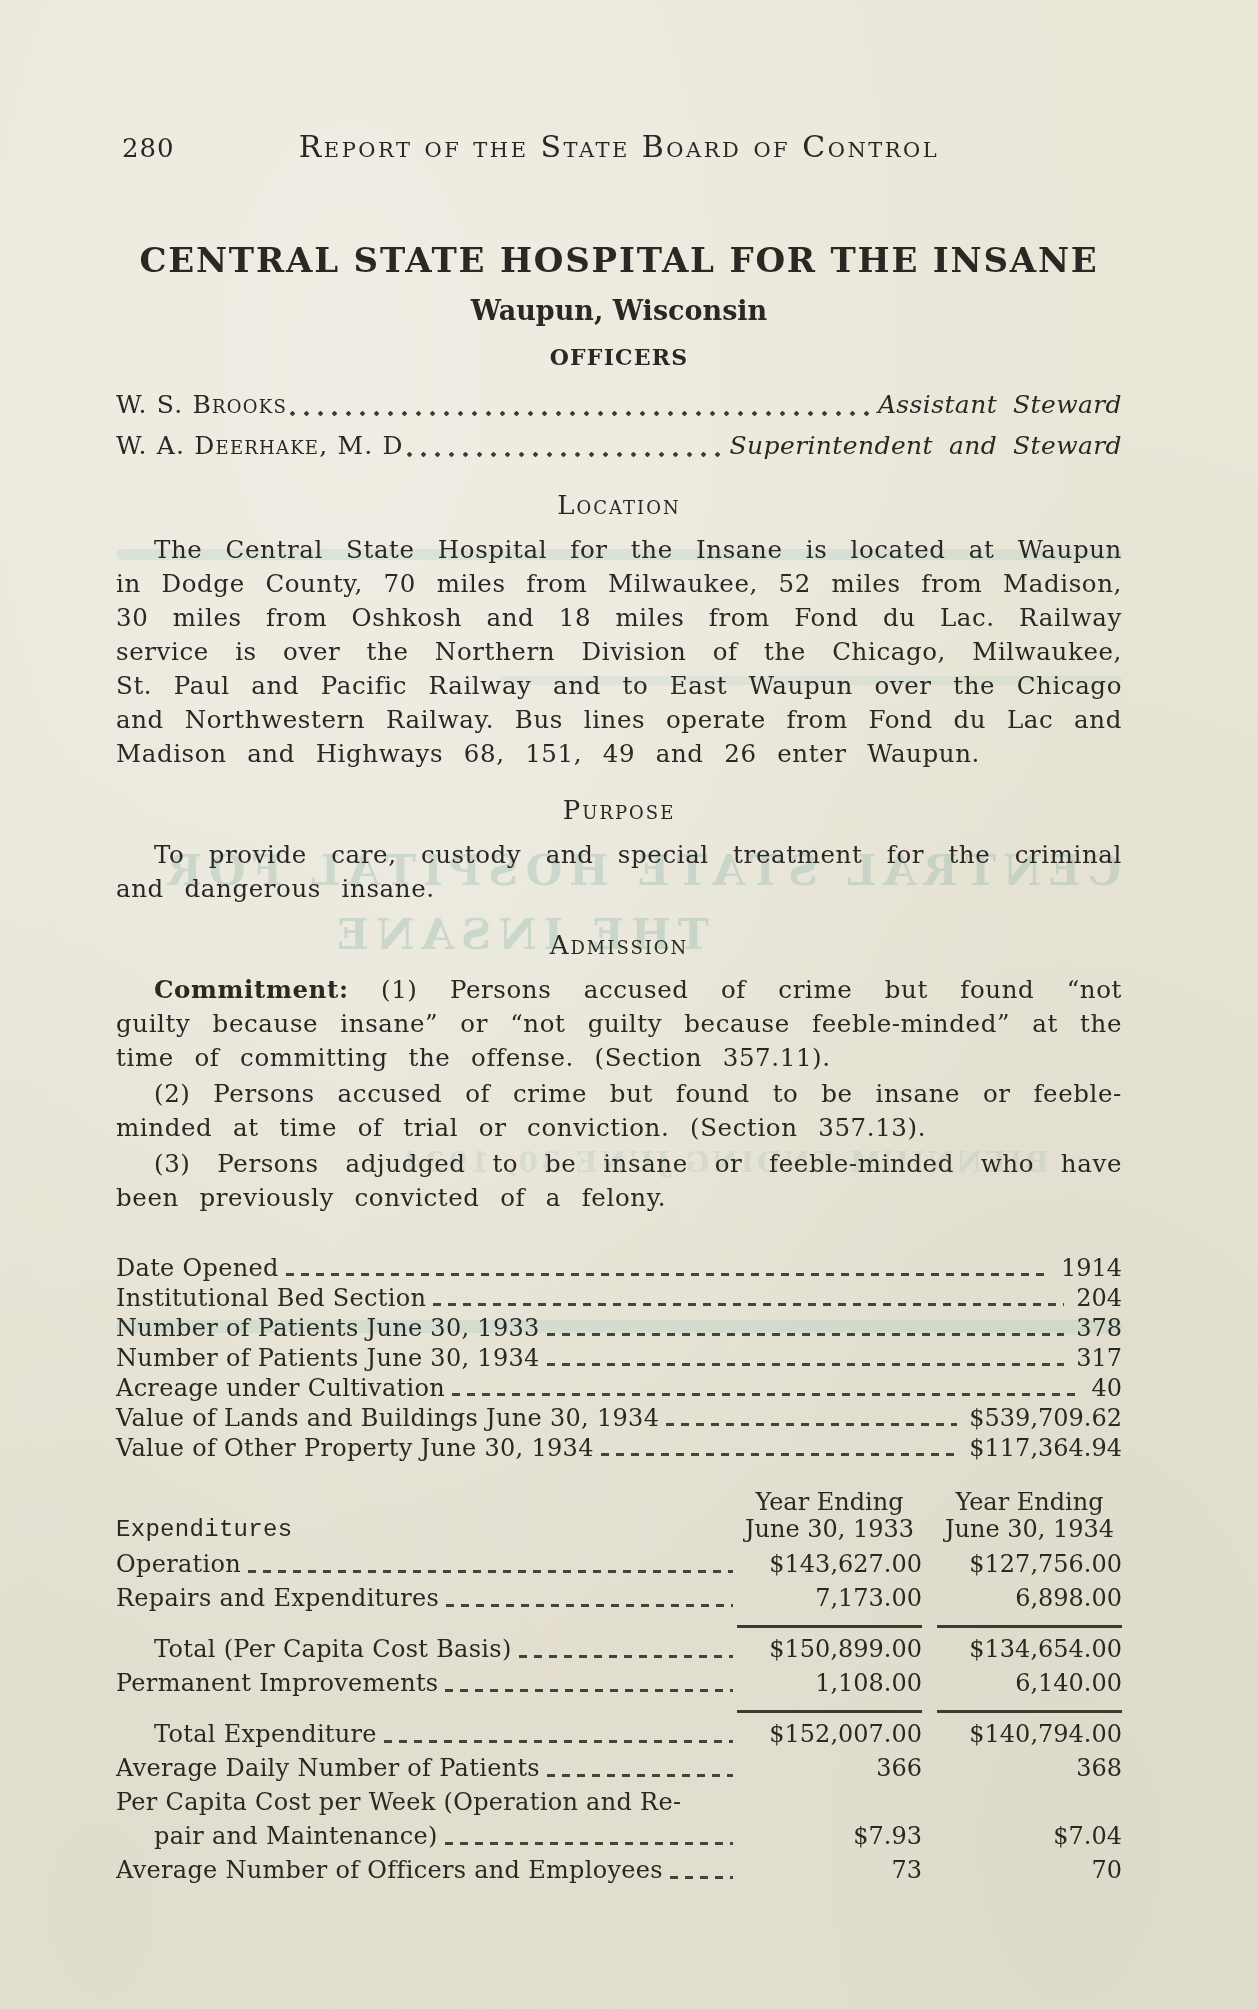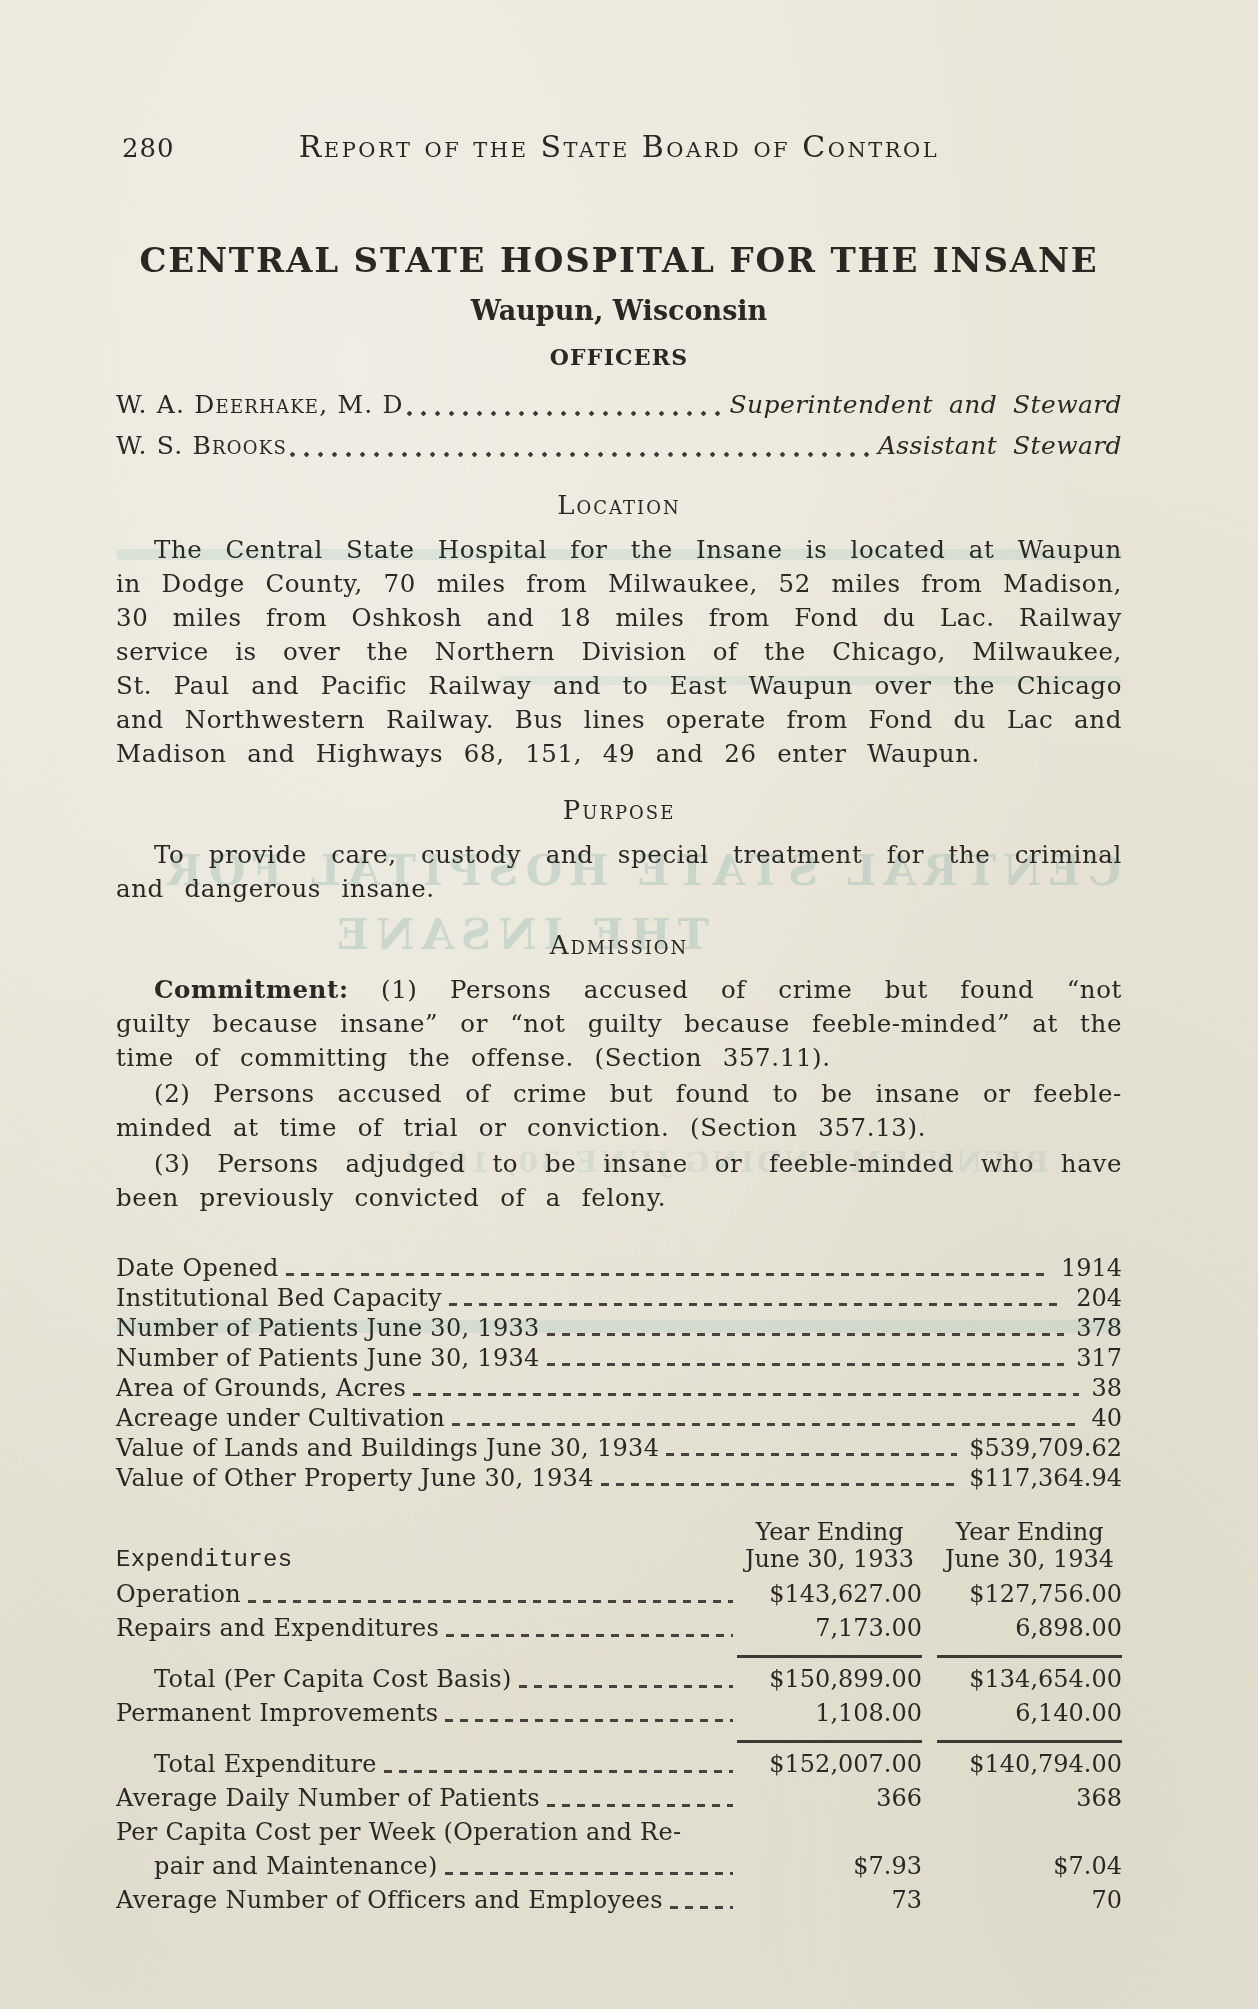--- a/index.html
+++ b/index.html
@@ -119,28 +119,28 @@
       <span class="page-num">280</span>
       <div class="running-title">Report of the State Board of Control</div>
     </div>
 
     <div class="doc-title">CENTRAL STATE HOSPITAL FOR THE INSANE</div>
     <div class="doc-subtitle">Waupun, Wisconsin</div>
     <div class="officers-heading">OFFICERS</div>
 
     <div class="officers">
       <div class="officer-row">
+        <span class="officer-name">W. S. Brooks</span>
+        <span class="dotleader"></span>
+        <span class="officer-role">Assistant Steward</span>
+      </div>
+      <div class="officer-row">
         <span class="officer-name">W. A. Deerhake, M. D</span>
         <span class="dotleader"></span>
         <span class="officer-role">Superintendent and Steward</span>
-      </div>
-      <div class="officer-row">
-        <span class="officer-name">W. S. Brooks</span>
-        <span class="dotleader"></span>
-        <span class="officer-role">Assistant Steward</span>
       </div>
     </div>
 
     <div class="section-heading">Location</div>
     <p class="para">The Central State Hospital for the Insane is located at Waupun in Dodge County, 70 miles from Milwaukee, 52 miles from Madison, 30 miles from Oshkosh and 18 miles from Fond du Lac. Railway service is over the Northern Division of the Chicago, Milwaukee, St. Paul and Pacific Railway and to East Waupun over the Chicago and Northwestern Railway. Bus lines operate from Fond du Lac and Madison and Highways 68, 151, 49 and 26 enter Waupun.</p>
 
     <div class="section-heading">Purpose</div>
     <p class="para">To provide care, custody and special treatment for the criminal and dangerous insane.</p>
 
     <div class="section-heading">Admission</div>
@@ -148,38 +148,33 @@
     <p class="para tight">(2) Persons accused of crime but found to be insane or feeble-minded at time of trial or conviction. (Section 357.13).</p>
     <p class="para tight">(3) Persons adjudged to be insane or feeble-minded who have been previously convicted of a felony.</p>
 
     <div class="stats">
       <div class="stat-row">
         <span class="stat-label">Date Opened</span>
         <span class="dashleader"></span>
         <span class="stat-value">1914</span>
       </div>
       <div class="stat-row">
-        <span class="stat-label">Institutional Bed Capacity</span>
+        <span class="stat-label">Institutional Bed Section</span>
         <span class="dashleader"></span>
         <span class="stat-value">204</span>
       </div>
       <div class="stat-row">
         <span class="stat-label">Number of Patients June 30, 1933</span>
         <span class="dashleader"></span>
         <span class="stat-value">378</span>
       </div>
       <div class="stat-row">
         <span class="stat-label">Number of Patients June 30, 1934</span>
         <span class="dashleader"></span>
         <span class="stat-value">317</span>
-      </div>
-      <div class="stat-row">
-        <span class="stat-label">Area of Grounds, Acres</span>
-        <span class="dashleader"></span>
-        <span class="stat-value">38</span>
       </div>
       <div class="stat-row">
         <span class="stat-label">Acreage under Cultivation</span>
         <span class="dashleader"></span>
         <span class="stat-value">40</span>
       </div>
       <div class="stat-row">
         <span class="stat-label">Value of Lands and Buildings June 30, 1934</span>
         <span class="dashleader"></span>
         <span class="stat-value">$539,709.62</span>

